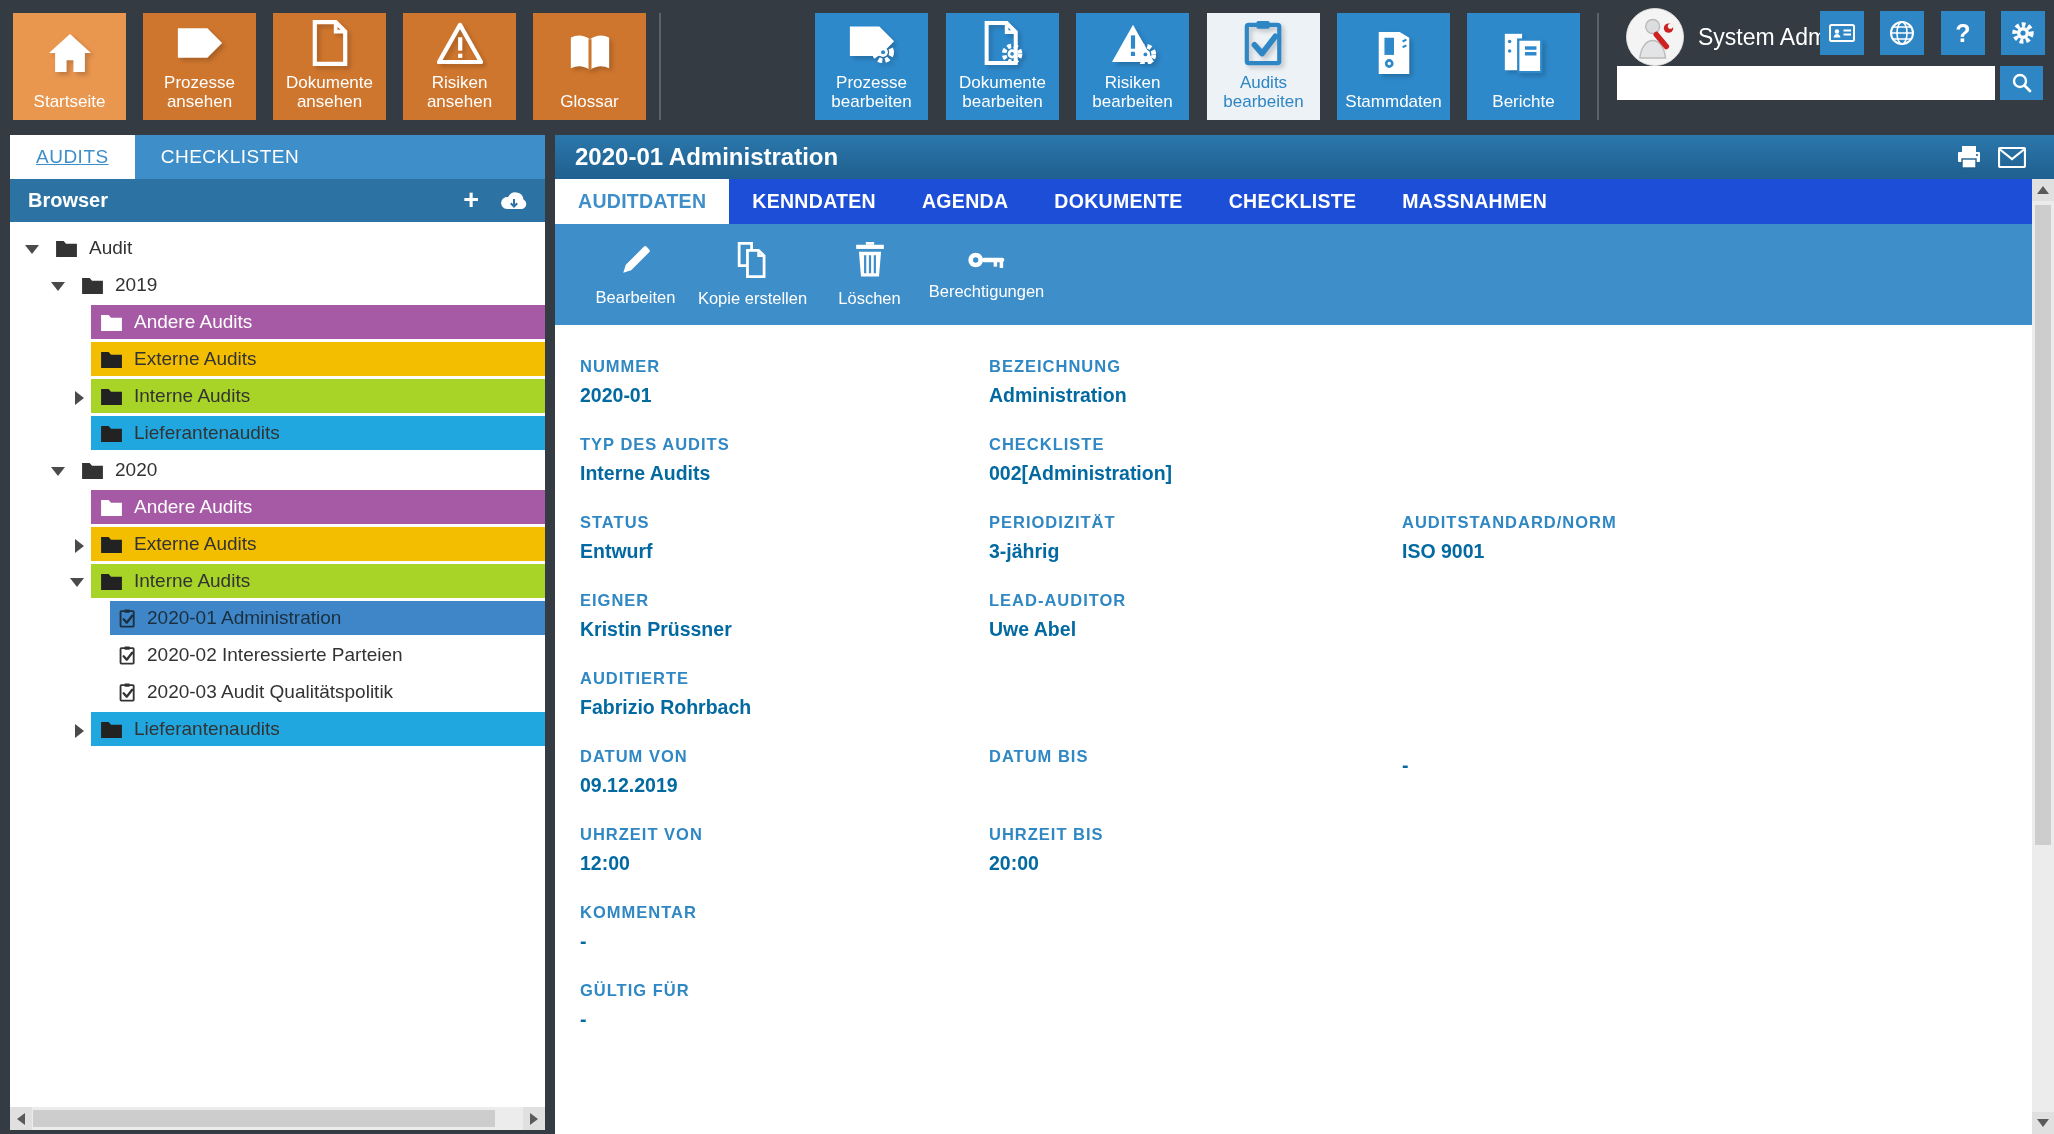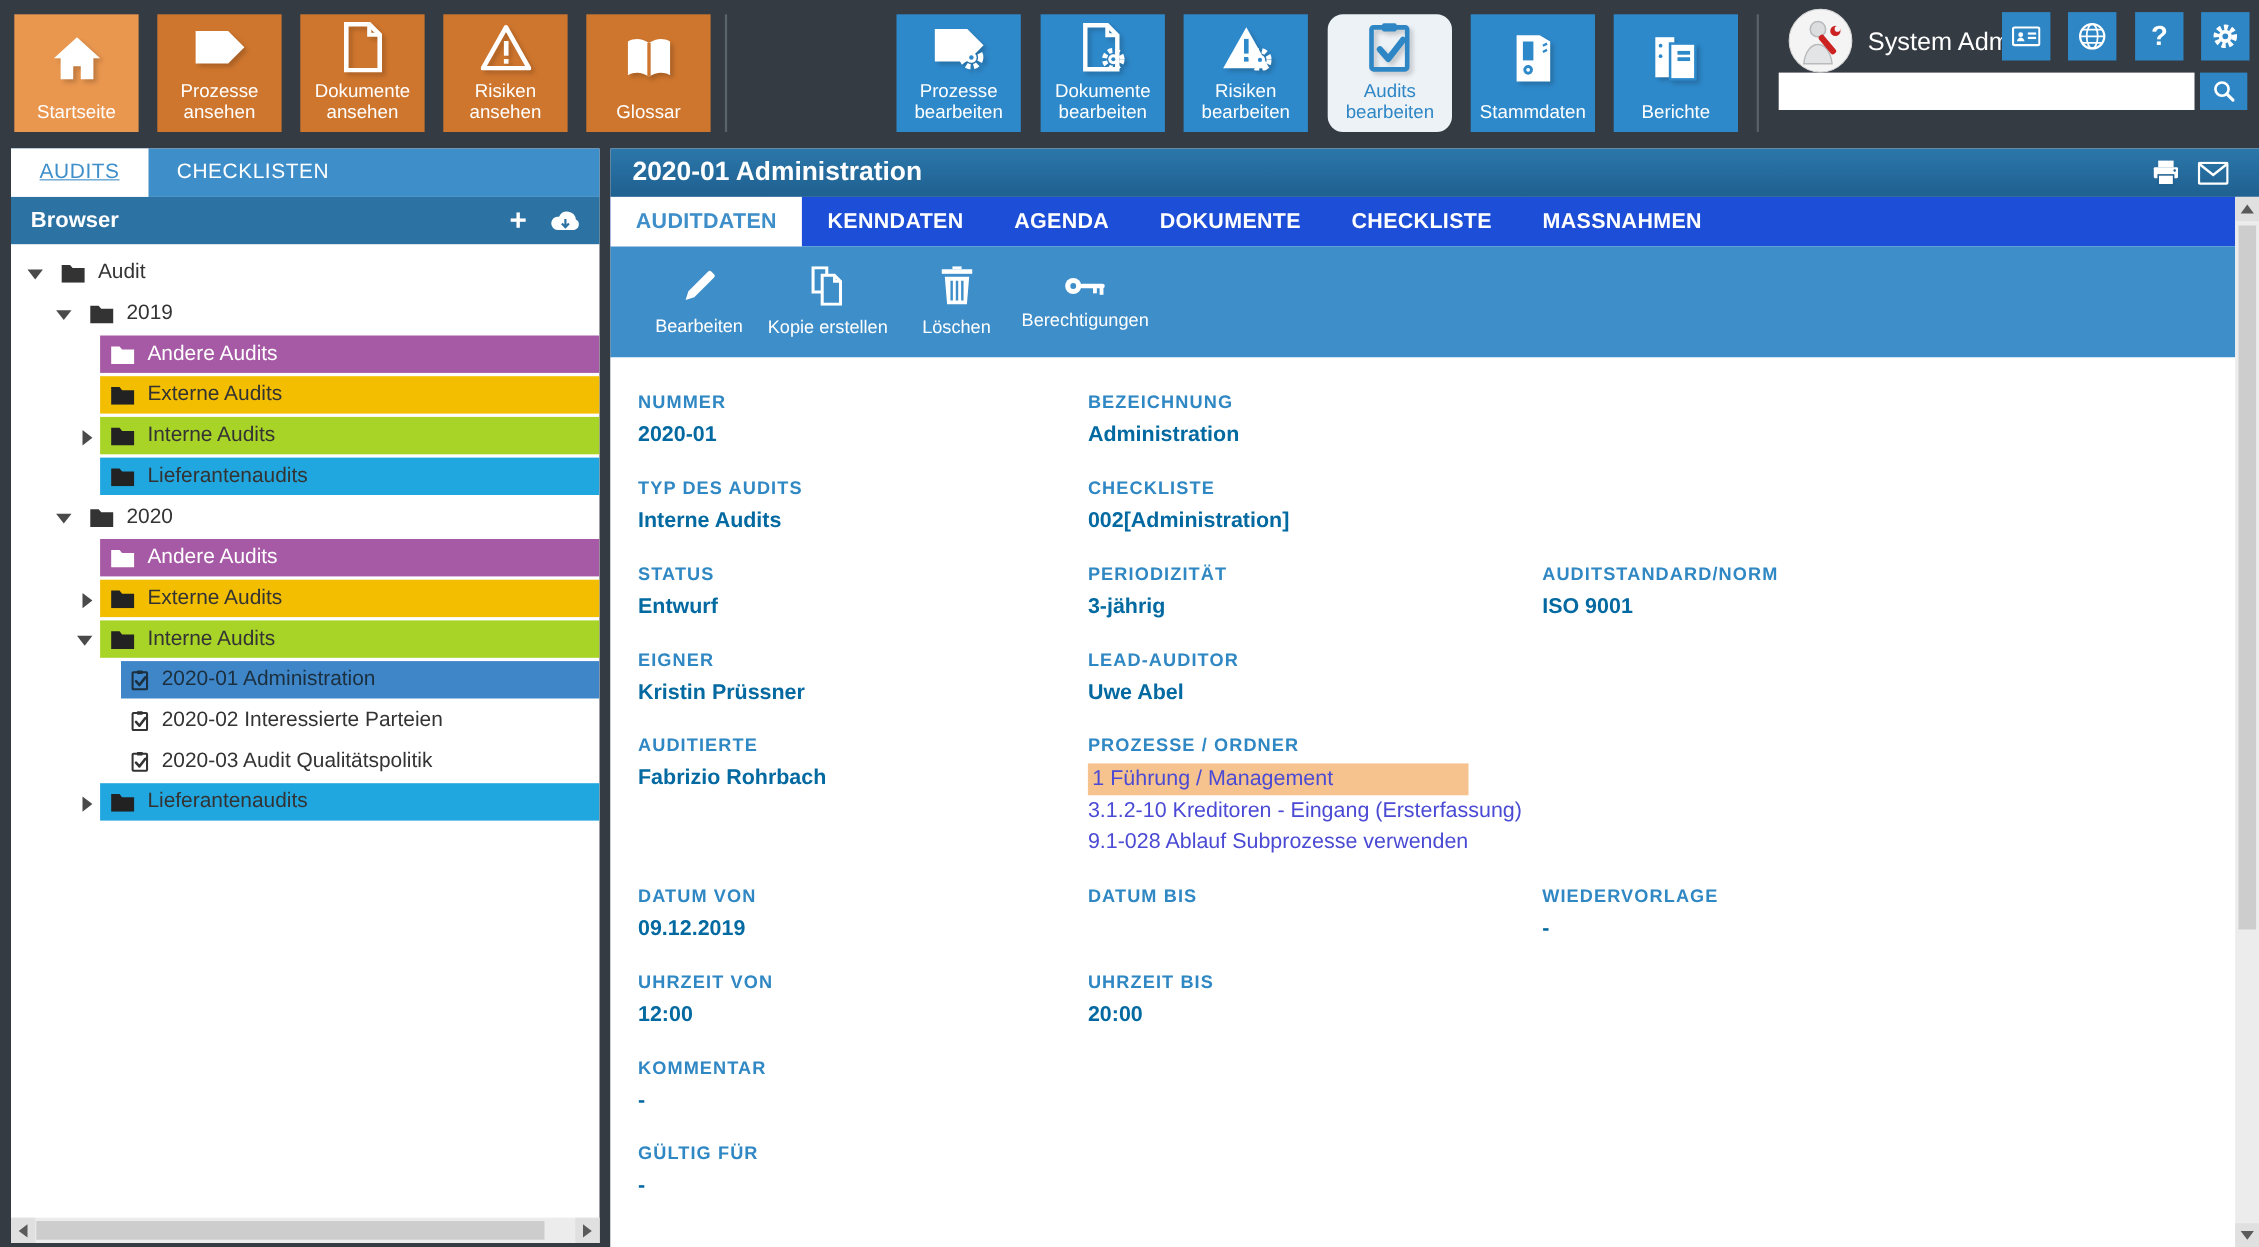--- a/index.html
+++ b/index.html
@@ -7,21 +7,21 @@
   body { position:relative; background:#343b43; font-family:"Liberation Sans",sans-serif; overflow:hidden; }
   svg { display:block; }
 
   
   .topbar { position:absolute; left:0; top:0; width:2054px; height:133px; background:#343b43; }
   .tile { position:absolute; top:13px; width:113px; height:107px; display:flex; flex-direction:column; align-items:center; justify-content:flex-end; padding-bottom:9px; color:#fff; font-size:17px; line-height:19px; text-align:center; cursor:pointer; }
   .tile .ticon { flex:1; display:flex; align-items:center; justify-content:center; width:100%; filter:drop-shadow(3px 3px 2px rgba(0,0,0,.18)); }
   .tile-orange { background:#cf762e; }
   .tile-orange.active { background:#e9964f; }
   .tile-blue { background:#2e89cb; }
-  .tile-blue.active { background:#edf2f7; color:#2e86c5;border-radius:14px; }
+  .tile-blue.active { background:#edf2f7; color:#2e86c5; }
   .vdiv { position:absolute; top:13px; width:2px; height:107px; background:#5a626b; }
 
   .avatar { position:absolute; left:1626px; top:8px; width:58px; height:58px; border-radius:50%; background:#f4f4f4; overflow:hidden; border:1px solid #d8d8d8; }
   .username { position:absolute; left:1698px; top:24px; color:#fff; font-size:23px; }
   .qbtn { position:absolute; top:11px; width:44px; height:44px; background:#2e86c5; display:flex; align-items:center; justify-content:center; color:#fff; font-size:25px; font-weight:bold; cursor:pointer; }
   .searchbox { position:absolute; left:1617px; top:66px; width:378px; height:34px; background:#fff; border:none; padding:0 10px; font-size:17px; font-family:"Liberation Sans",sans-serif; }
   .searchbtn { position:absolute; left:2000px; top:66px; width:43px; height:34px; background:#2e86c5; display:flex; align-items:center; justify-content:center; cursor:pointer; }
 
   
   .sidebar { position:absolute; left:10px; top:135px; width:535px; height:995px; background:#fff; }
@@ -567,41 +567,32 @@
         <div class="flabel">LEAD-AUDITOR</div>
         <div class="fvalue">Uwe Abel</div>
       </div>
     </div>
 
     <div class="frow mt-lg">
       <div class="fcell c1">
         <div class="flabel">AUDITIERTE</div>
         <div class="fvalue">Fabrizio Rohrbach</div>
       </div>
-      <div class="fcell c2">
-        <div class="flabel">PROZESSE / ORDNER</div>
-        <div class="plinks">
-          <a class="plink hl">1 Führung / Management</a>
-          <a class="plink">3.1.2-10 Kreditoren - Eingang (Ersterfassung)</a>
-          <a class="plink">9.1-028 Ablauf Subprozesse verwenden</a>
-        </div>
-      </div>
       <div class="fcell c3"></div>
     </div>
 
     <div class="frow">
       <div class="fcell c1">
         <div class="flabel">DATUM VON</div>
         <div class="fvalue">09.12.2019</div>
       </div>
       <div class="fcell c2">
         <div class="flabel">DATUM BIS</div>
       </div>
       <div class="fcell c3">
-        <div class="flabel">WIEDERVORLAGE</div>
         <div class="fvalue">-</div>
       </div>
     </div>
 
     <div class="frow">
       <div class="fcell c1">
         <div class="flabel">UHRZEIT VON</div>
         <div class="fvalue">12:00</div>
       </div>
       <div class="fcell c2">

